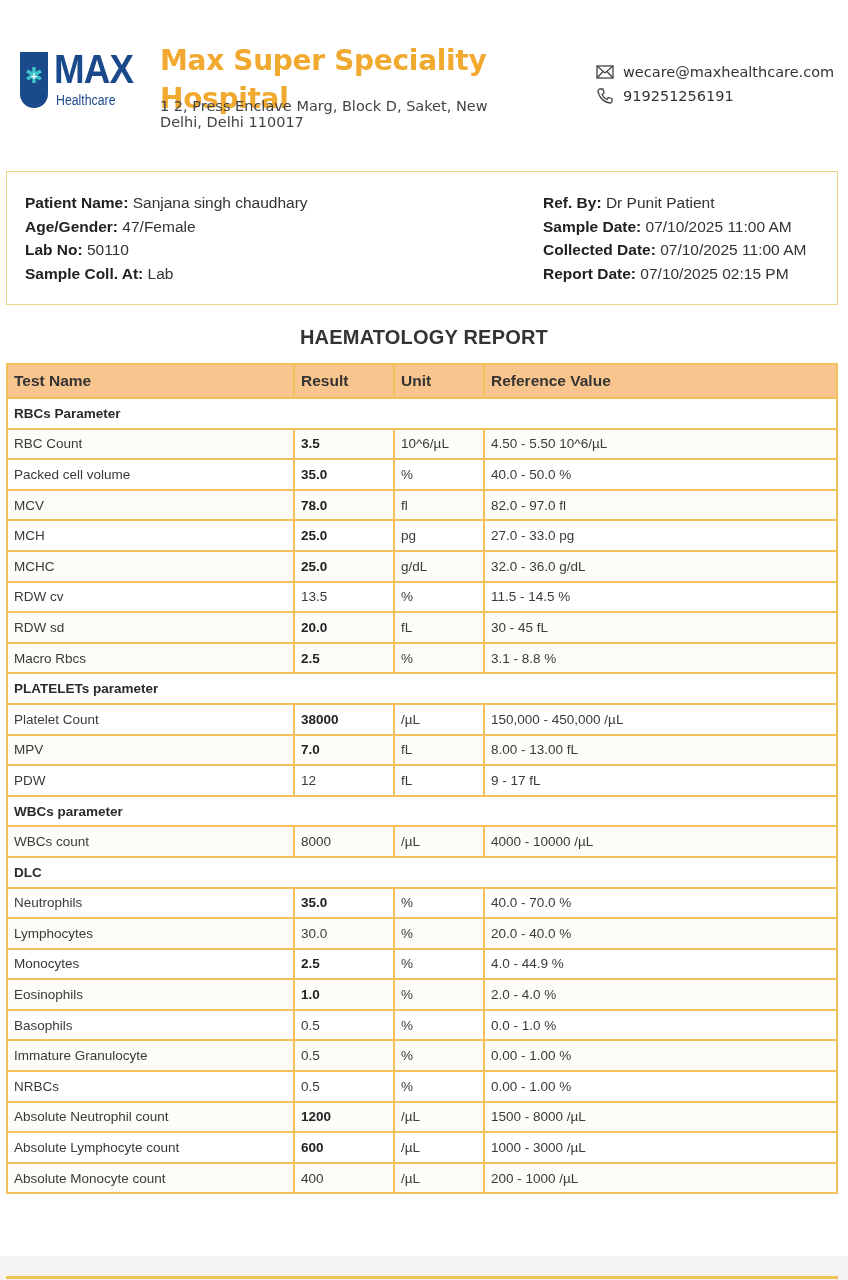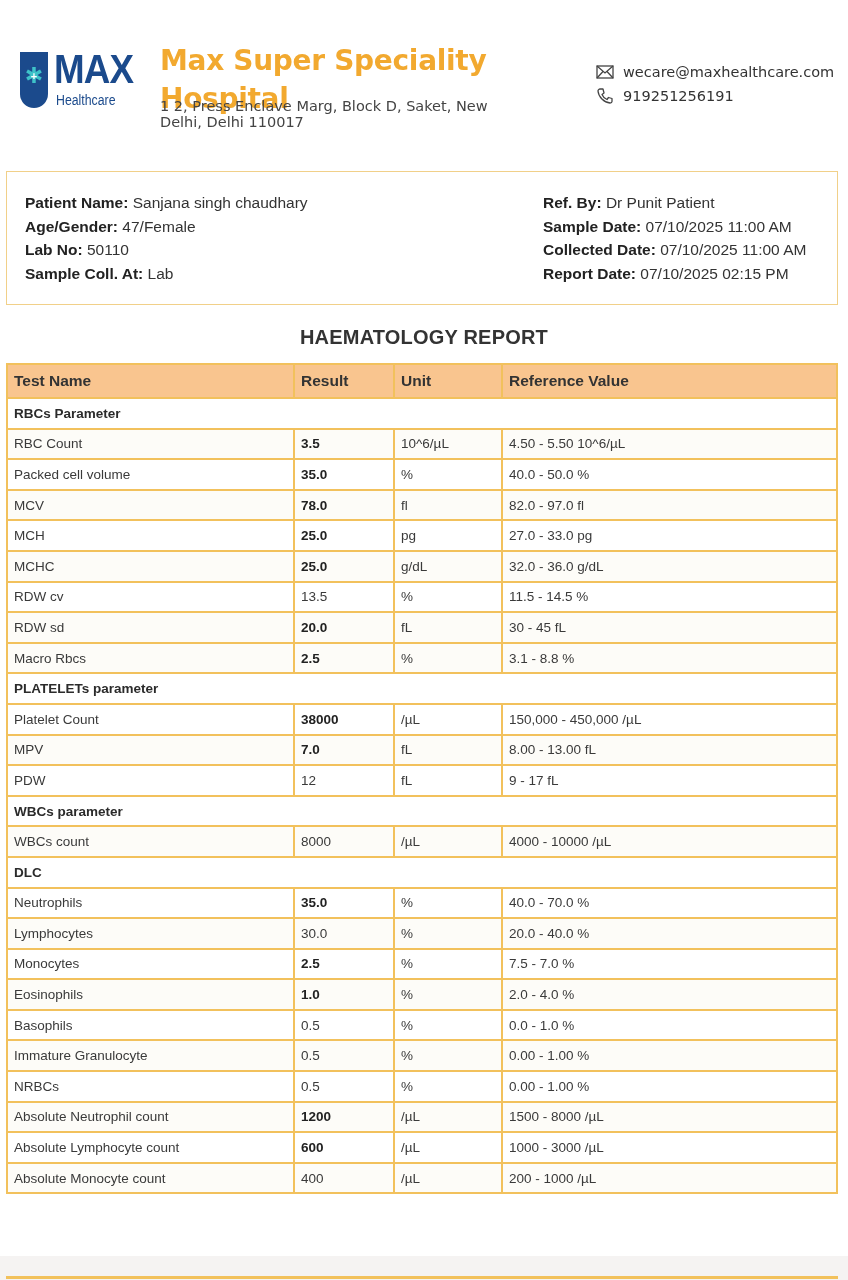--- a/index.html
+++ b/index.html
@@ -30,21 +30,21 @@
   .report-title { position: absolute; left: 0; top: 326px; width: 848px; text-align: center; font-family: "Liberation Sans", sans-serif; font-weight: 700; font-size: 20px; color: #333; letter-spacing: 0.2px; }
 
   table.report { position: absolute; left: 6px; top: 363px; width: 832px; border-collapse: collapse; font-family: "Liberation Sans", sans-serif; font-size: 13.5px; color: #3a3a3a; }
   table.report th, table.report td { border: 2px solid #f2c15c; height: 30.6px; padding: 0 6px; text-align: left; vertical-align: middle; }
   table.report th { background: #f9c58f; font-weight: 700; font-size: 15.5px; color: #333; height: 34px; }
   table.report td.section { font-weight: 700; color: #2b2b2b; border-left: 2px solid #f2c15c; border-right: 2px solid #f2c15c; border-radius: 9px; }
   table.report tr.row-alt td { background: #fdfcf8; }
   table.report td.bold { font-weight: 700; color: #222; }
   .col-name { width: 287px; }
   .col-result { width: 100px; }
-  .col-unit { width: 108px; }
+  .col-unit { width: 90px; }
 
   .footer-strip { position: absolute; left: 0; top: 1256px; width: 848px; height: 24px; background: #f5f3f2; }
   .footer-line { position: absolute; left: 6px; top: 1276px; width: 832px; height: 3px; background: #f2c15c; }
 </style>
 </head>
 <body>
 
 <div class="header">
   <div class="logo">
     <div class="logo-shield">
@@ -195,21 +195,21 @@
       <tr class="row-alt">
         <td>Lymphocytes</td>
         <td class="">30.0</td>
         <td>%</td>
         <td>20.0 - 40.0 %</td>
       </tr>
       <tr class="">
         <td>Monocytes</td>
         <td class="bold">2.5</td>
         <td>%</td>
-        <td>7.5 - 7.0 %</td>
+        <td>4.0 - 44.9 %</td>
       </tr>
       <tr class="row-alt">
         <td>Eosinophils</td>
         <td class="bold">1.0</td>
         <td>%</td>
         <td>2.0 - 4.0 %</td>
       </tr>
       <tr class="">
         <td>Basophils</td>
         <td class="">0.5</td>

